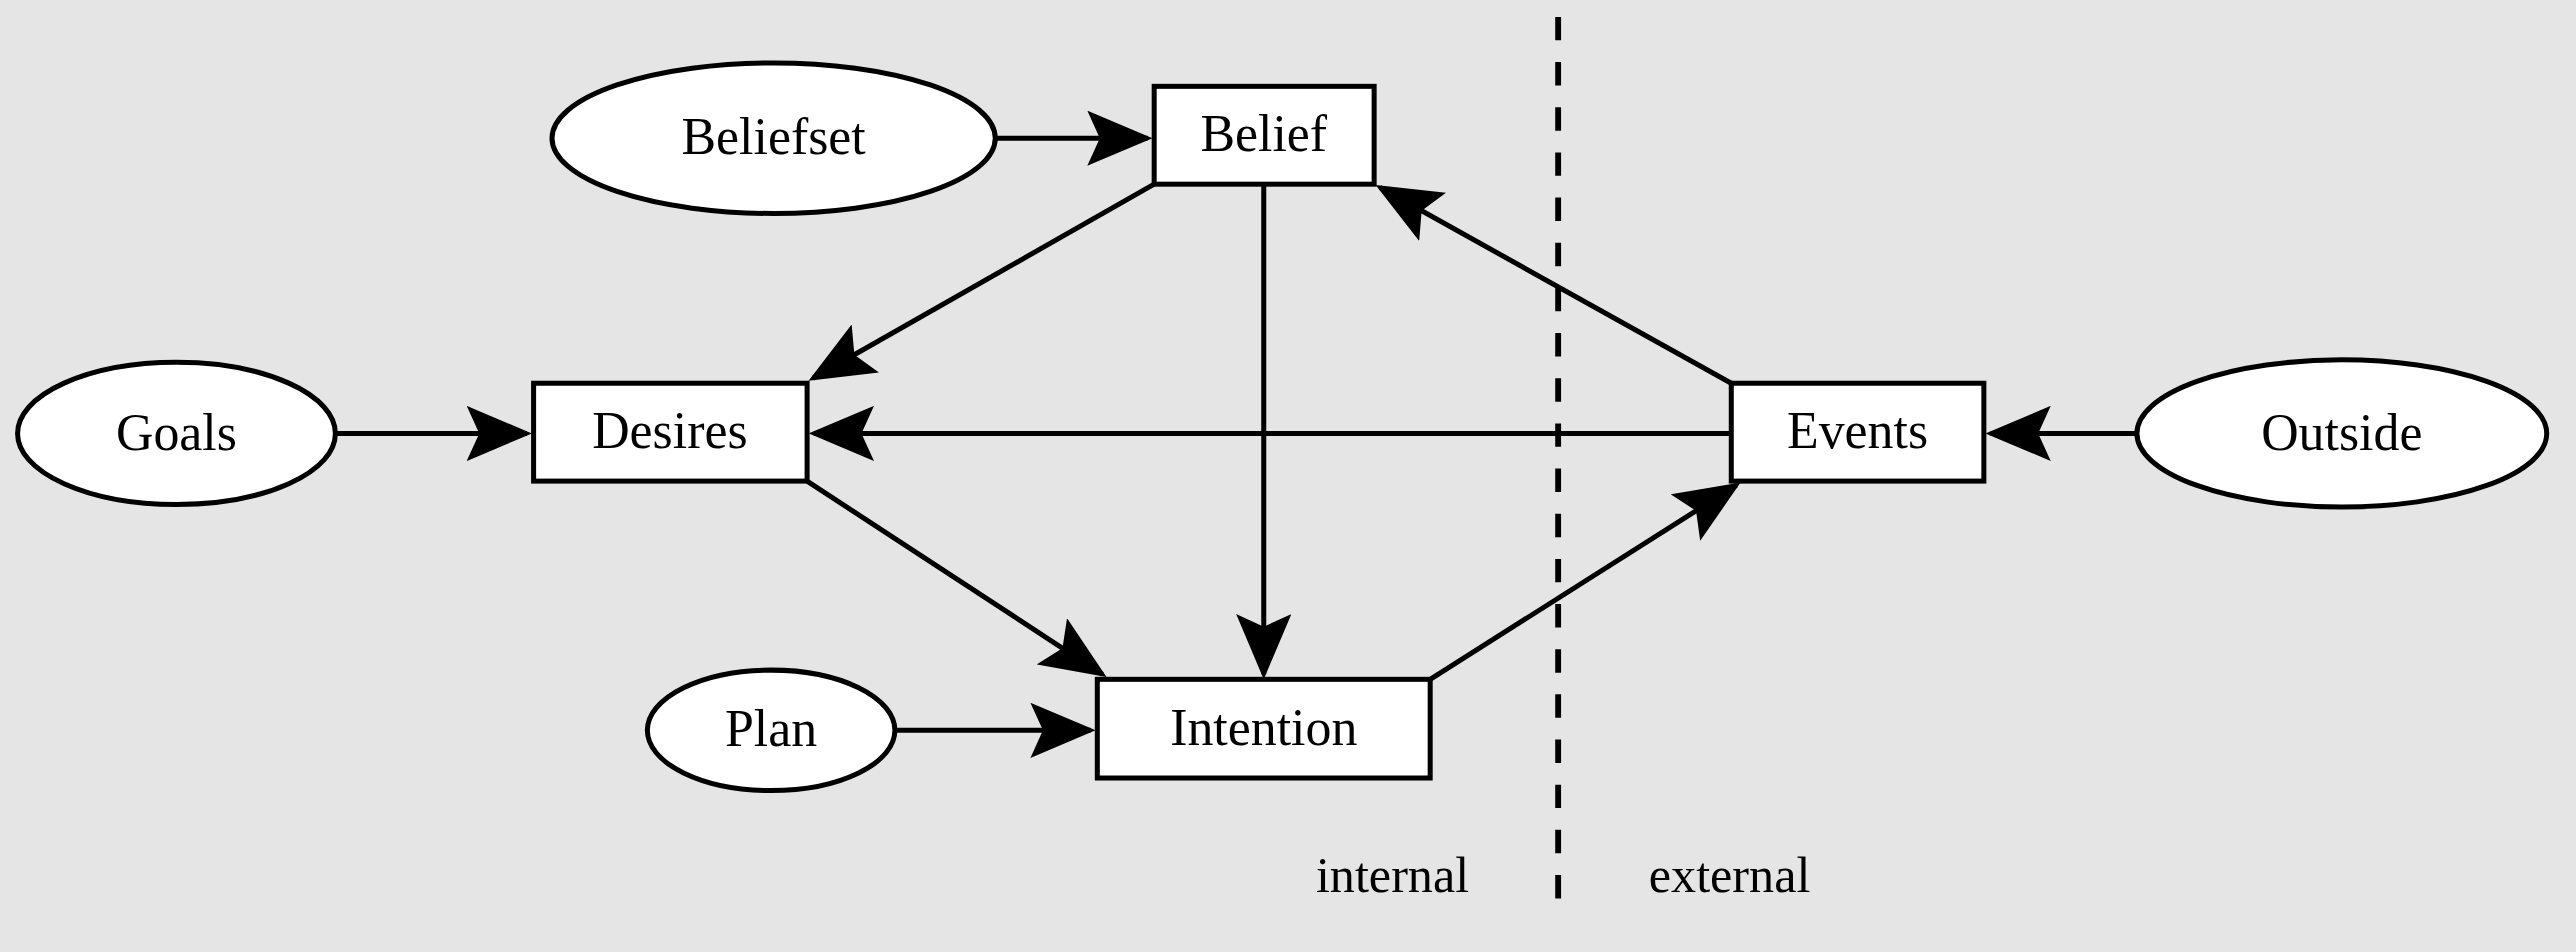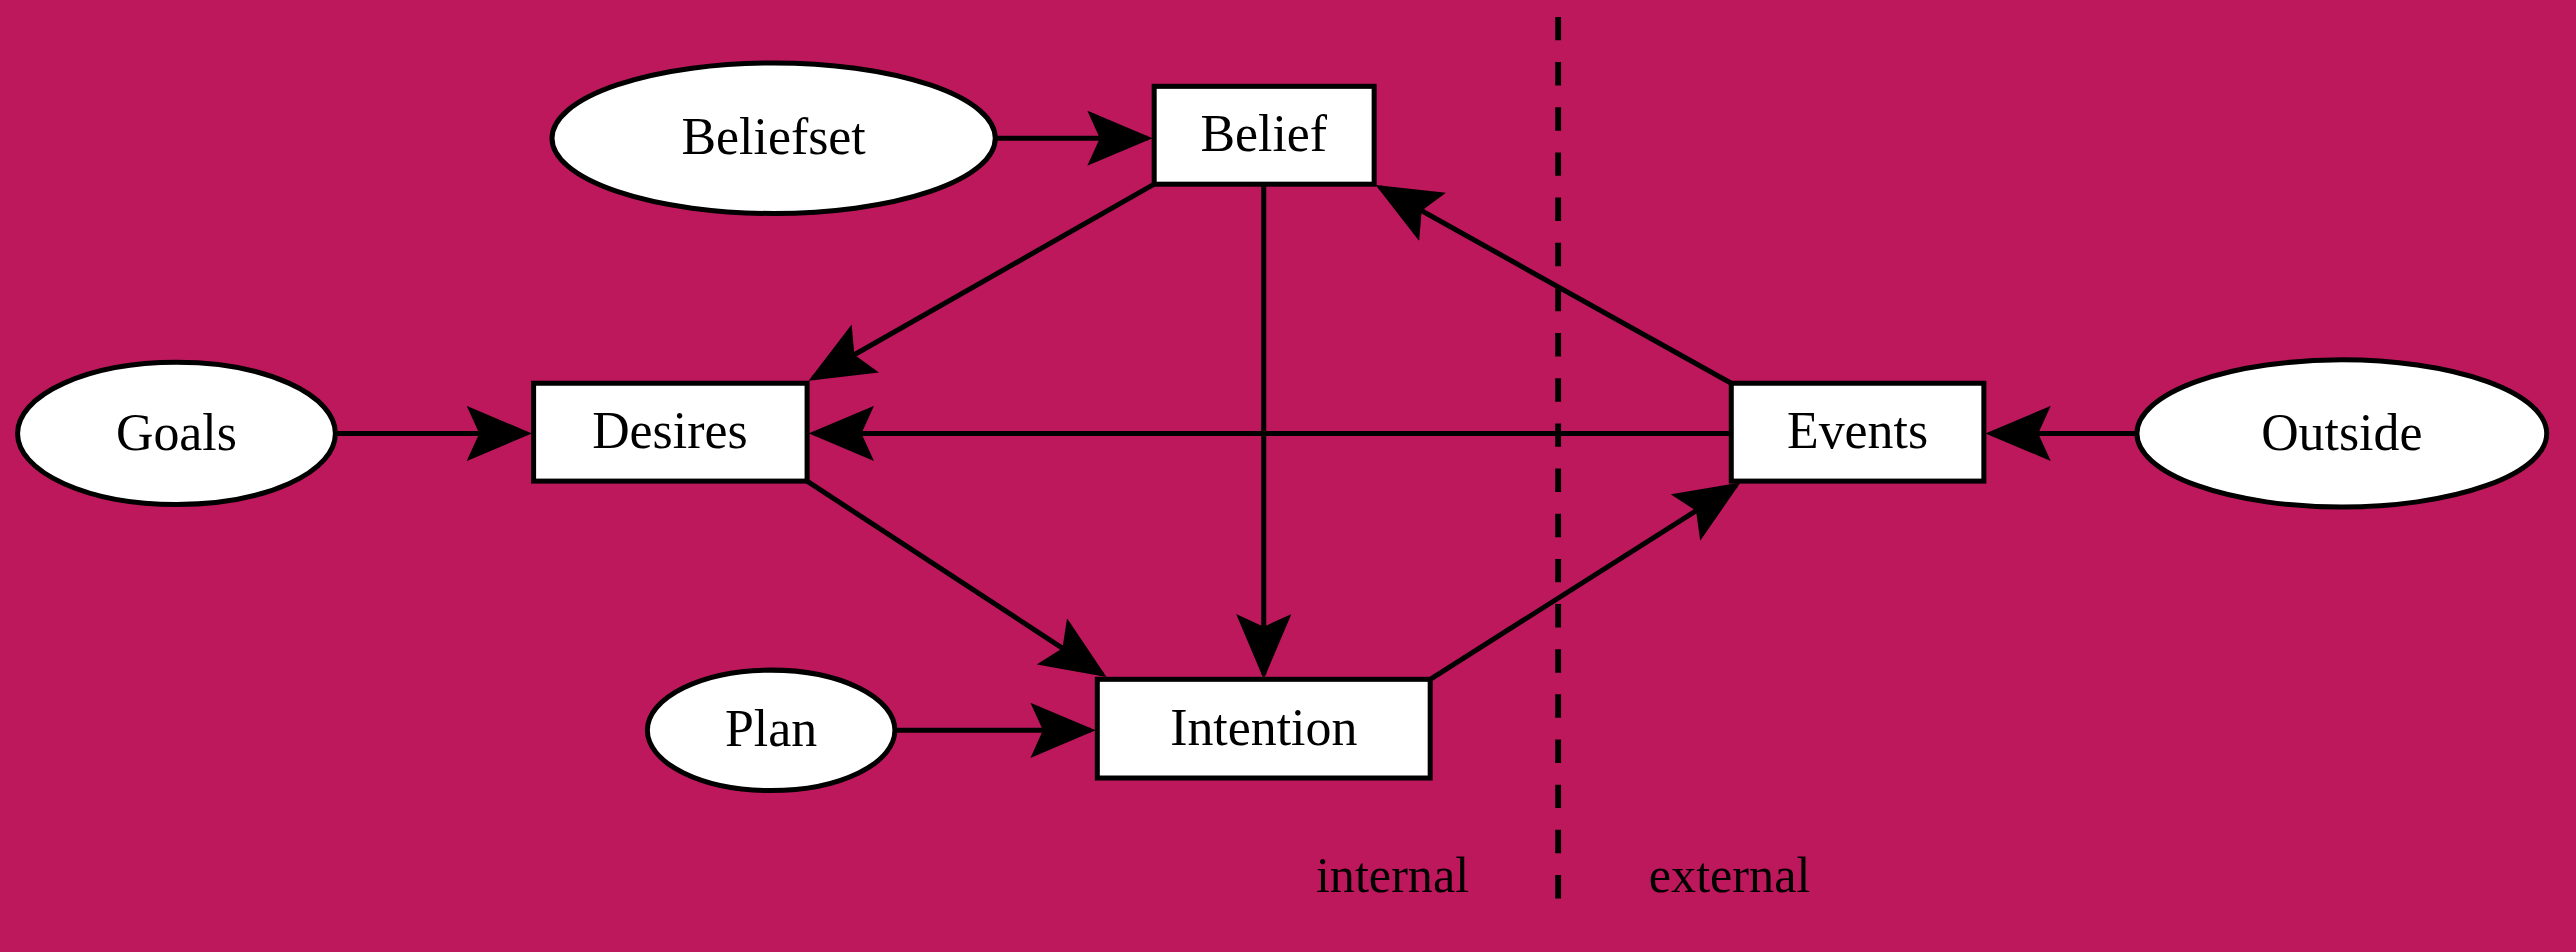--- a/index.html
+++ b/index.html
@@ -8,21 +8,21 @@
     padding: 0;
     background: #ffffff;
   }
   body {
     font-family: "Liberation Serif", "DejaVu Serif", serif;
   }
   #canvas {
     position: relative;
     width: 2576px;
     height: 953px;
-    background: #be185d;
+    background: #e5e5e5;
     overflow: hidden;
   }
   #diagram-svg {
     position: absolute;
     top: 0;
     left: 0;
     width: 2576px;
     height: 953px;
   }
   .node-label {

